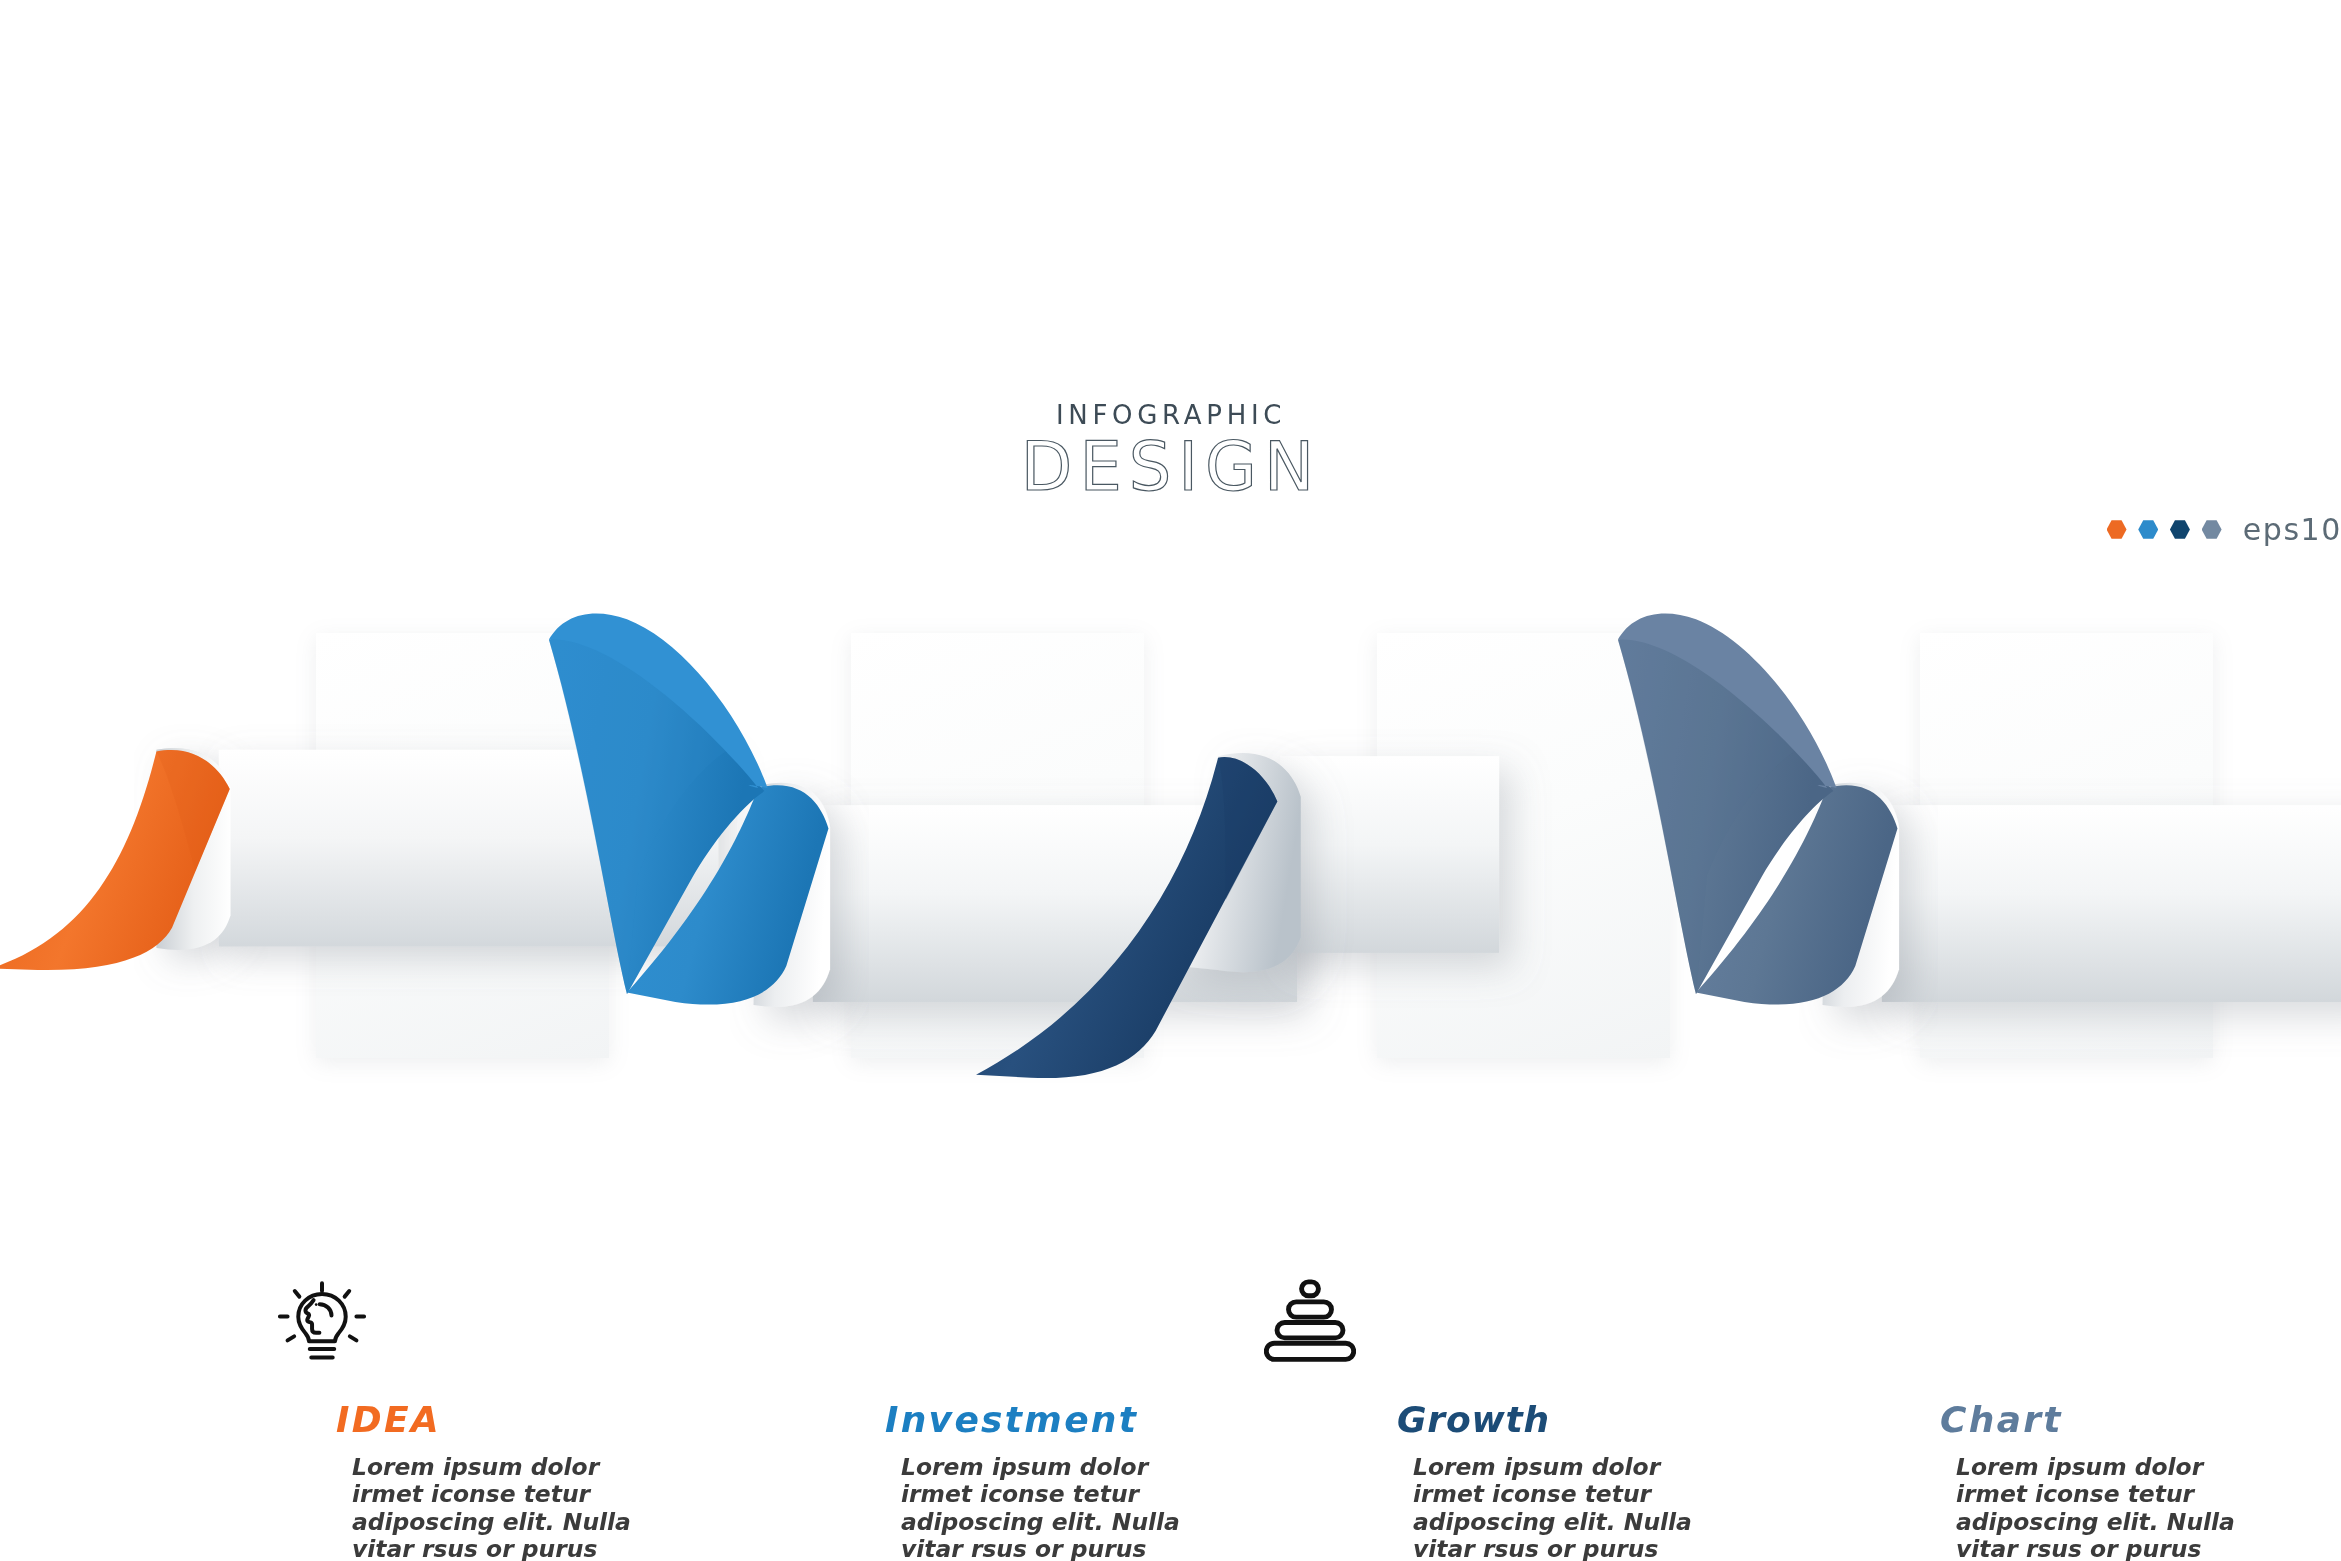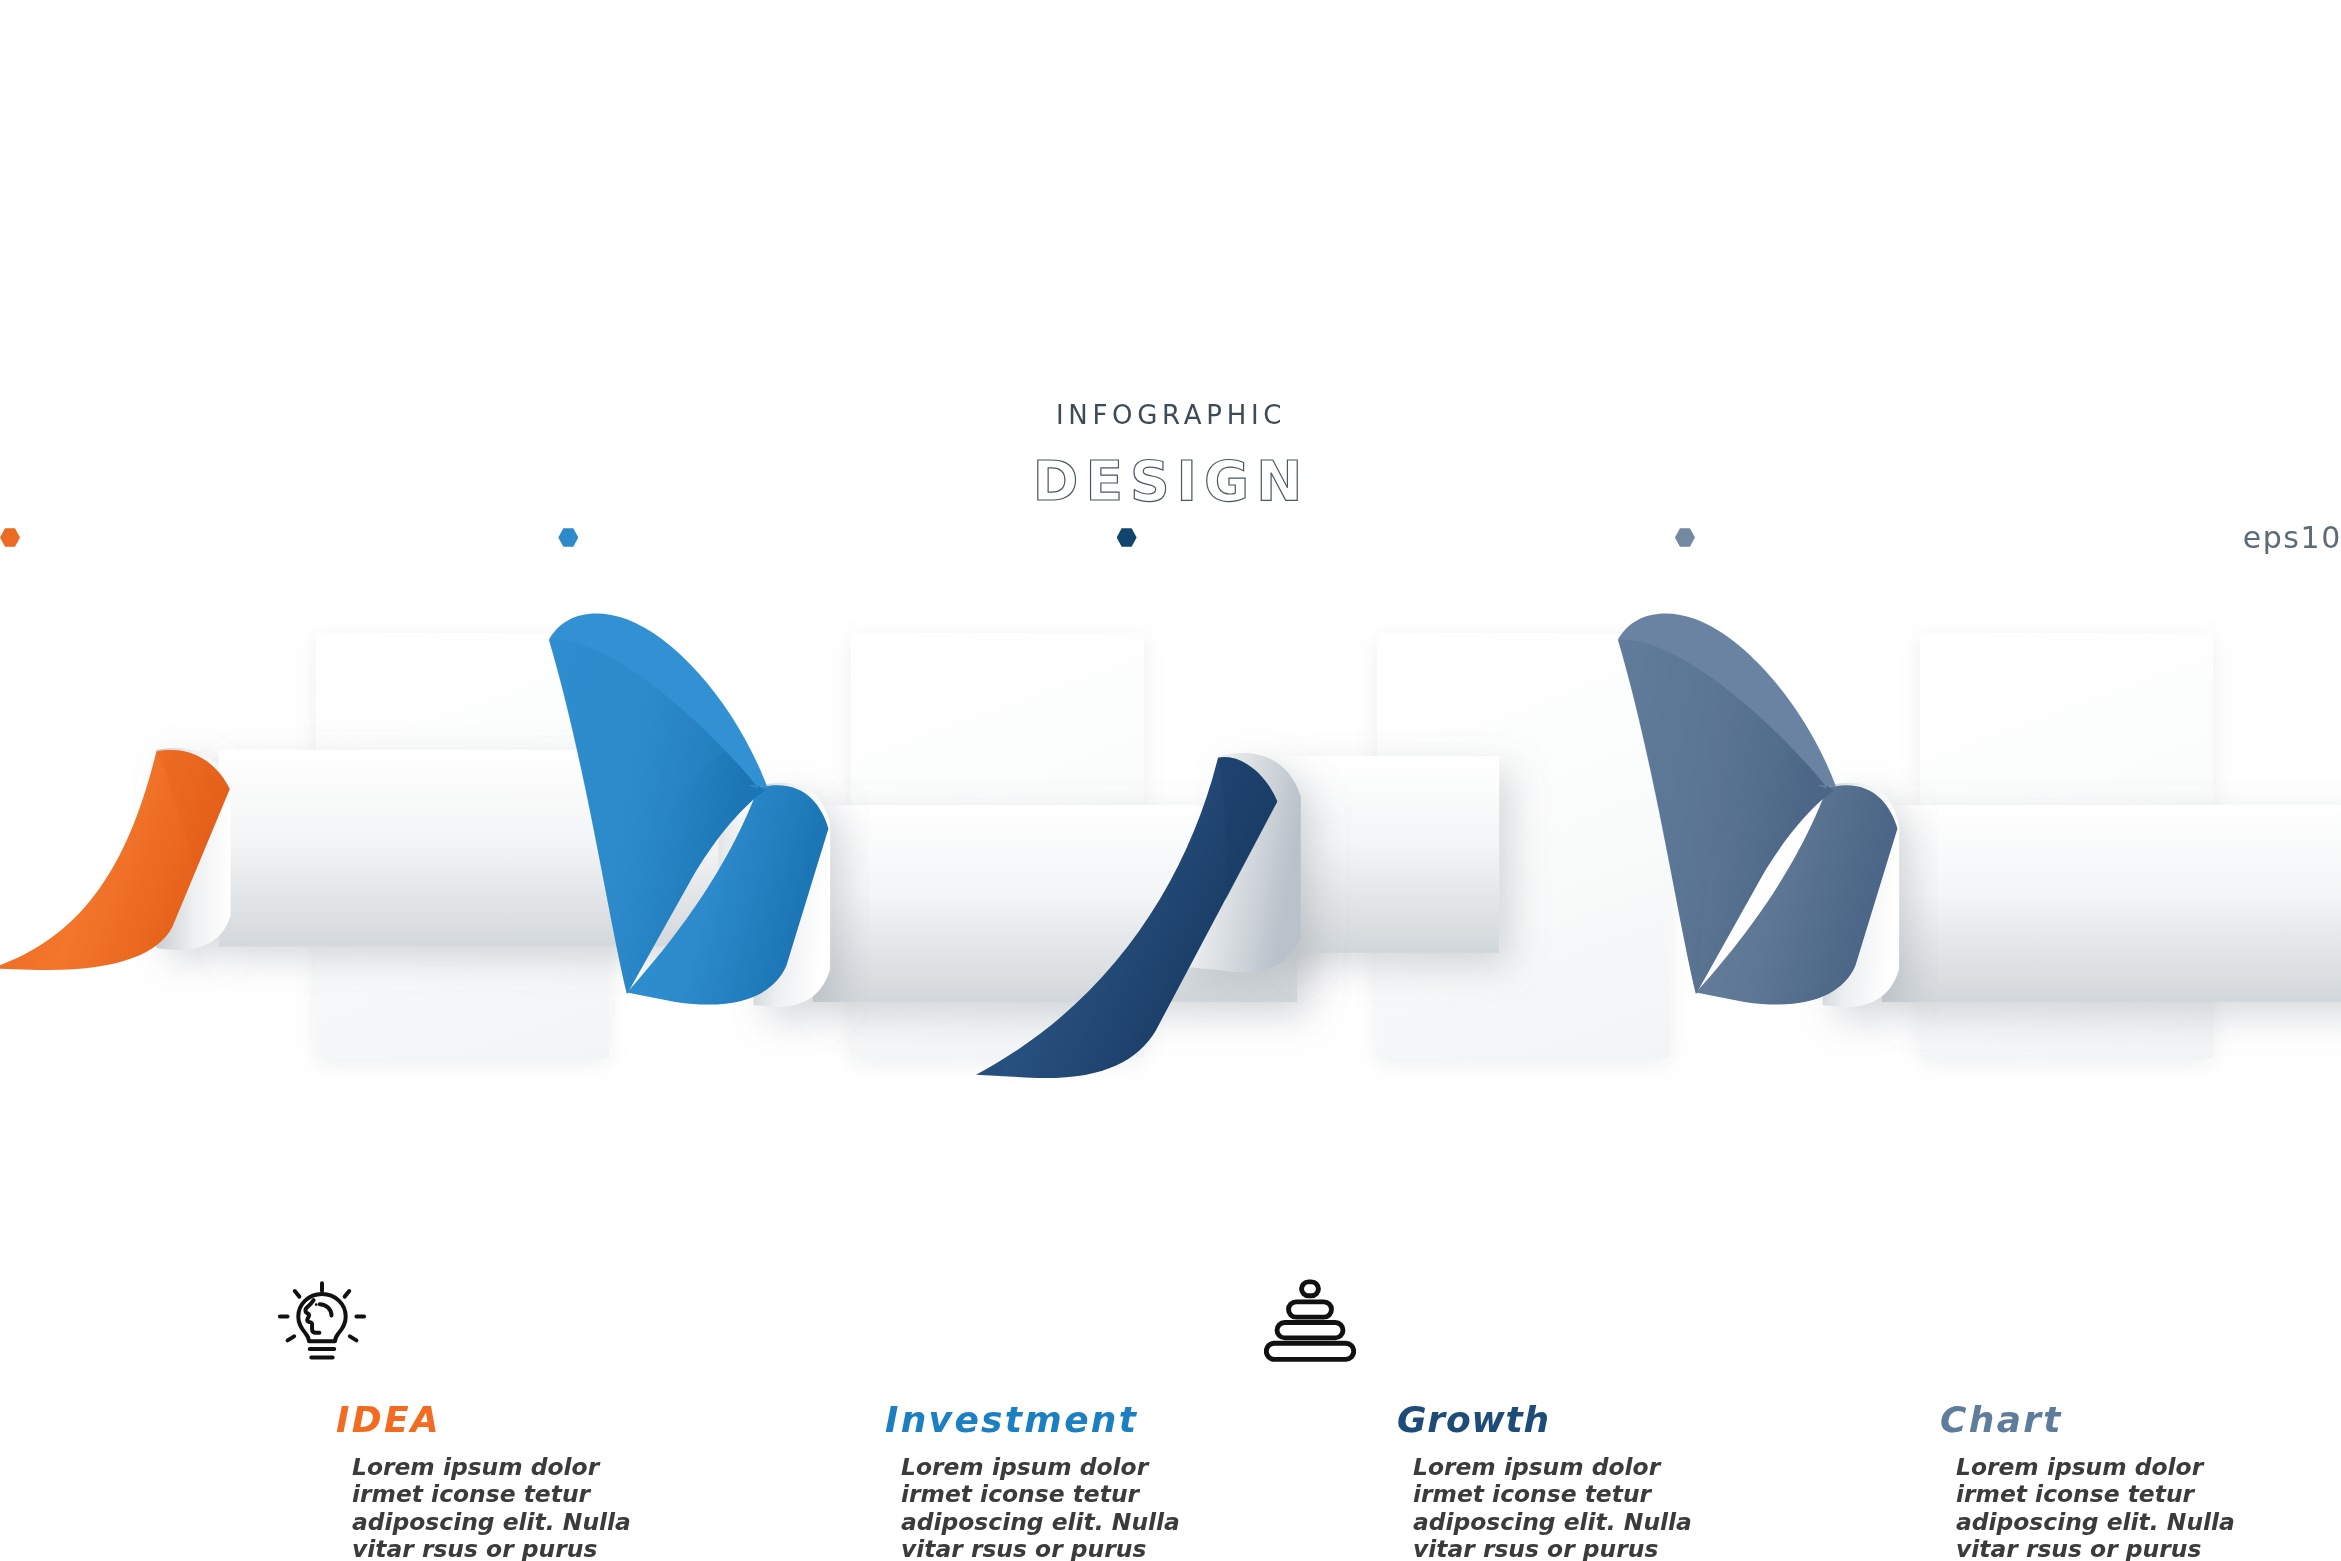--- a/index.html
+++ b/index.html
@@ -19,31 +19,31 @@
   }
   .hd-top{
     font-family:"DejaVu Sans","Liberation Sans",sans-serif;
     font-size:26px;
     letter-spacing:4.7px;
     color:#3d4b56;
     font-weight:400;
     line-height:1;
   }
   .hd-main{
-    margin-top:26px;
-    font-size:55px;
+    margin-top:6px;
+    font-size:67px;
     letter-spacing:7px;
     line-height:1;
     color:transparent;
     -webkit-text-stroke:1.2px #4a5862;
-    font-weight:700;
+    font-weight:400;
   }
   .hd-dots{
     margin-top:11px;
-    display:flex;align-items:center;justify-content:space-between;gap:11.7px;
+    display:flex;align-items:center;justify-content:flex-end;gap:11.7px;
   }
   .hex{
     width:20px;height:20px;
     clip-path:polygon(25% 4%,75% 4%,100% 50%,75% 96%,25% 96%,0% 50%);
   }
   .eps{
     margin-left:9.4px;
     font-size:30px;
     letter-spacing:1.6px;
     color:#5c6b76;

